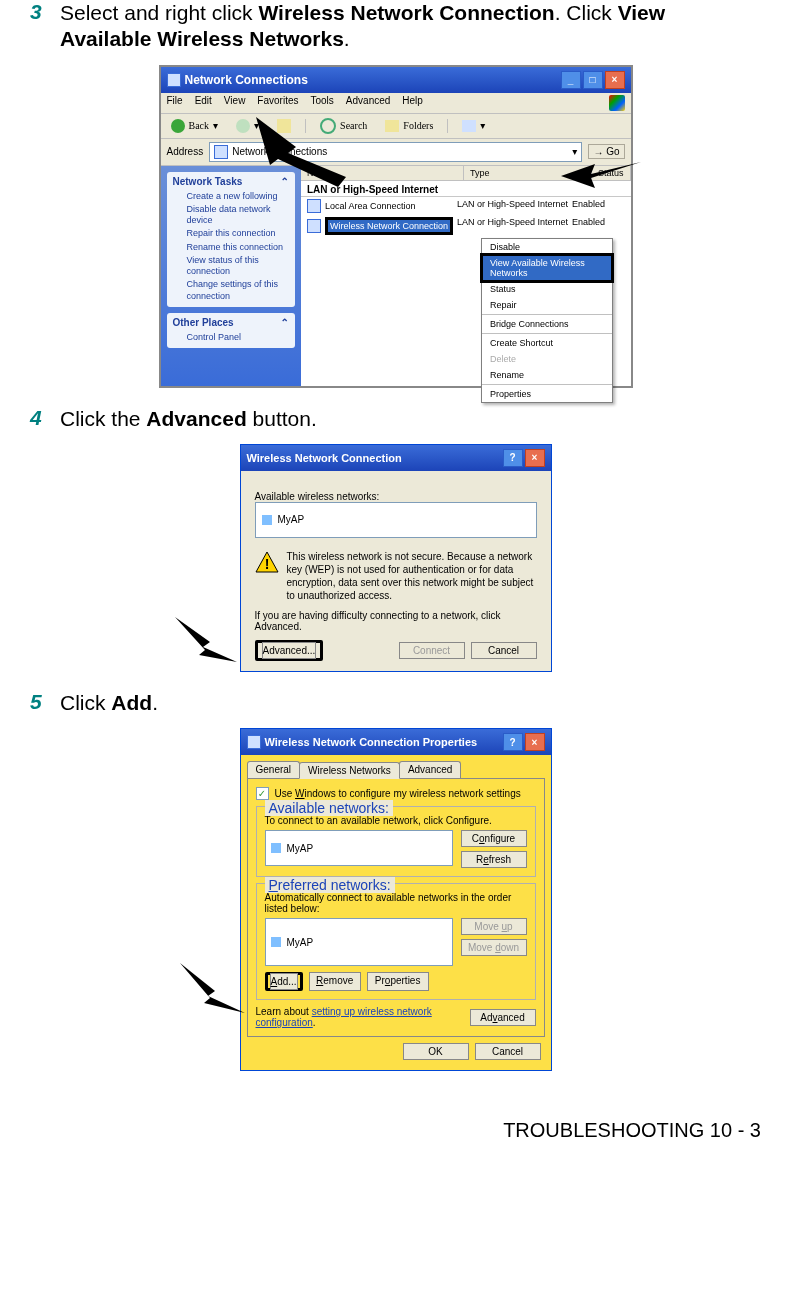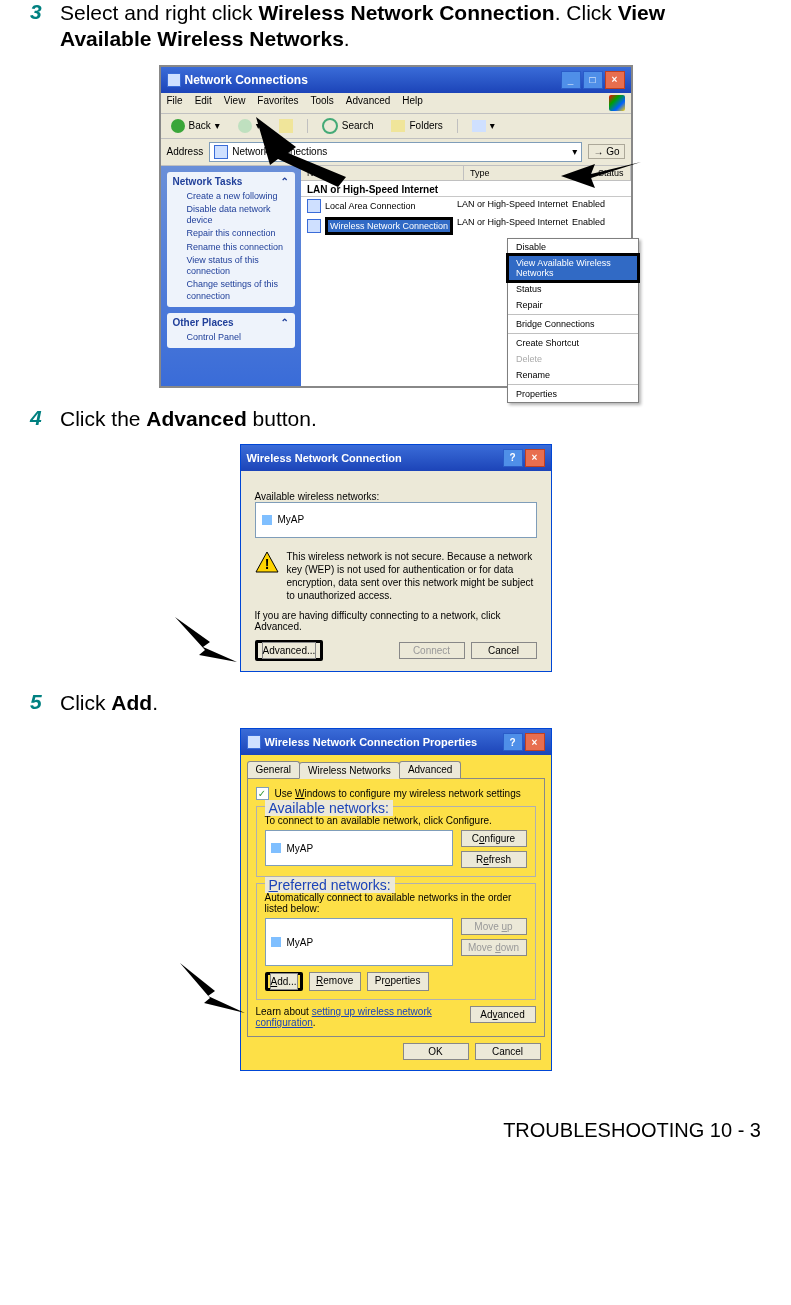--- a/index.html
+++ b/index.html
@@ -63,21 +63,21 @@
   .winbtn.close { background:#e86e4f; border-color:#c04020; }
   .menubar {
     background:#ece9d8; padding:2px 6px; display:flex; gap:12px; font-size:10px;
     border-bottom:1px solid #c0c0c0;
   }
   .toolbar {
     background:#ece9d8; padding:3px 6px; display:flex; gap:10px; align-items:center;
     font-size:10px; border-bottom:1px solid #c0c0c0;
   }
   .tbtn {
-    display:inline-flex; align-items:center; gap:4px; padding:1px 4px;
+    display:inline-flex; align-items:center; gap:4px; padding:1px 4px;font-family:Liberation Serif, serif;
   }
   .addressbar {
     background:#ece9d8; padding:3px 6px; display:flex; gap:6px; align-items:center;
     font-size:10px; border-bottom:1px solid #c0c0c0;
   }
   .addrinput {
     flex:1; background:#fff; border:1px solid #7f9db9; padding:1px 4px; height:16px;
     display:flex; align-items:center;
   }
   .gobtn {
@@ -102,21 +102,21 @@
   .colheads {
     display:flex; background:#ece9d8; border-bottom:1px solid #c0c0c0; font-size:9px;
   }
   .colheads div { padding:2px 6px; border-right:1px solid #c0c0c0; }
   .grouphead {
     background:#fff; font-weight:bold; font-size:10px; padding:3px 6px 1px 6px;
     border-bottom:1px solid #c8c8c8;
   }
   .connrow { display:flex; font-size:9px; padding:2px 6px; }
   .ctxmenu {
-    position:absolute; top:72px; left:206px; background:#fff; border:1px solid #7f7f7f;
+    position:absolute; top:72px; left:180px; background:#fff; border:1px solid #7f7f7f;
     font-size:9px; width:130px; box-shadow:2px 2px 3px rgba(0,0,0,0.3); z-index:5;
   }
   .ctxitem { padding:3px 8px; }
   .ctxitem.sel { background:#316ac5; color:#fff; }
   .ctxsep { border-top:1px solid #c0c0c0; margin:1px 0; }
   .ctxitem.dis { color:#aaa; }
   .selbox { border:2px solid #000; display:inline-block; padding:1px 2px; background:#316ac5; color:#fff;}
 
   
   .fig2 {
@@ -432,21 +432,21 @@
           </div>
           <div style="display:flex;gap:6px;margin-top:6px;">
             <span class="highlightbox" style="padding:1px 2px;">
               <span class="xpbtn" style="min-width:50px;"><u>A</u>dd...</span>
             </span>
             <span class="xpbtn" style="min-width:50px;"><u>R</u>emove</span>
             <span class="xpbtn" style="min-width:60px;">Pr<u>o</u>perties</span>
           </div>
         </div>
 
-        <div class="rowflex" style="">
+        <div class="rowflex" style="align-items:center;">
           <div style="font-size:10px;flex:1;">
             <span>Learn about </span><span class="linklike">setting up wireless network configuration</span>.
           </div>
           <span class="xpbtn">Ad<u>v</u>anced</span>
         </div>
       </div>
       <div style="display:flex;justify-content:flex-end;gap:6px;padding:0 10px 10px 10px;">
         <span class="xpbtn">OK</span>
         <span class="xpbtn">Cancel</span>
       </div>

